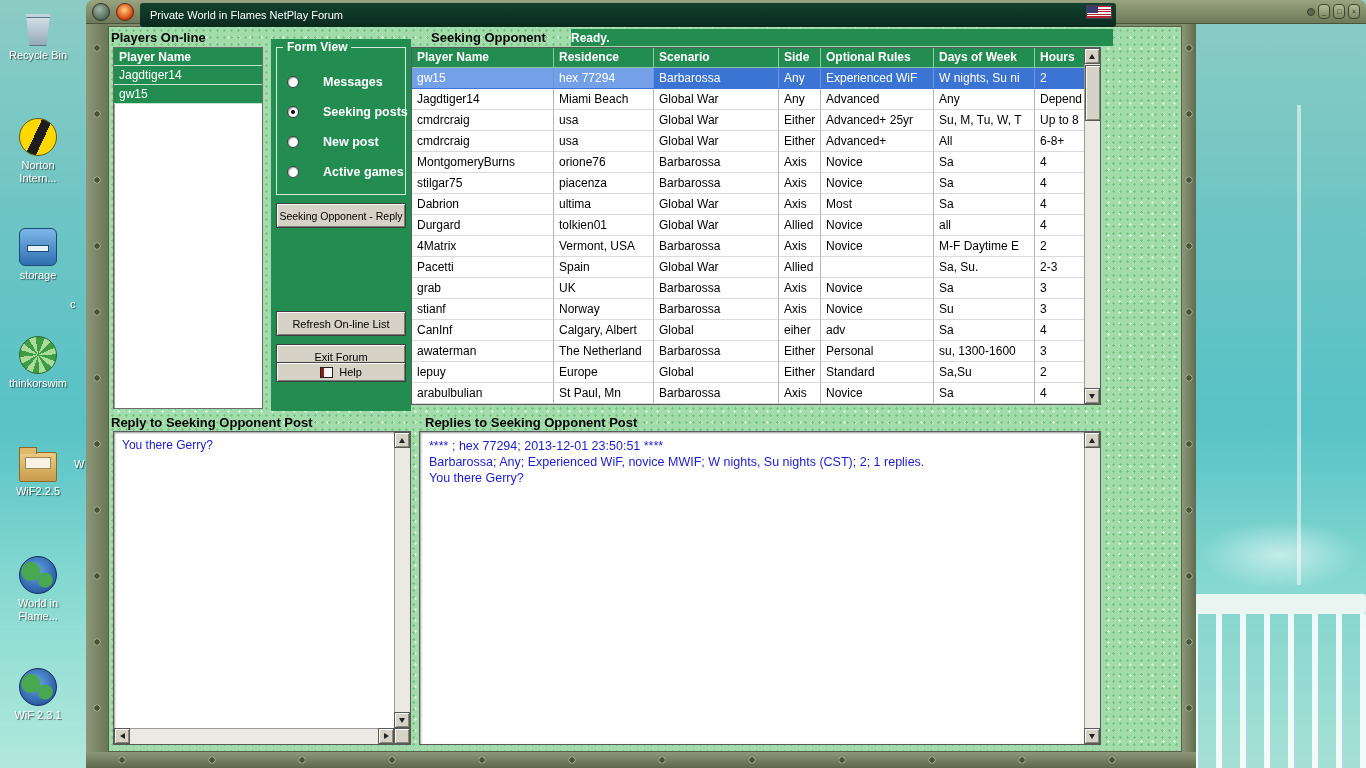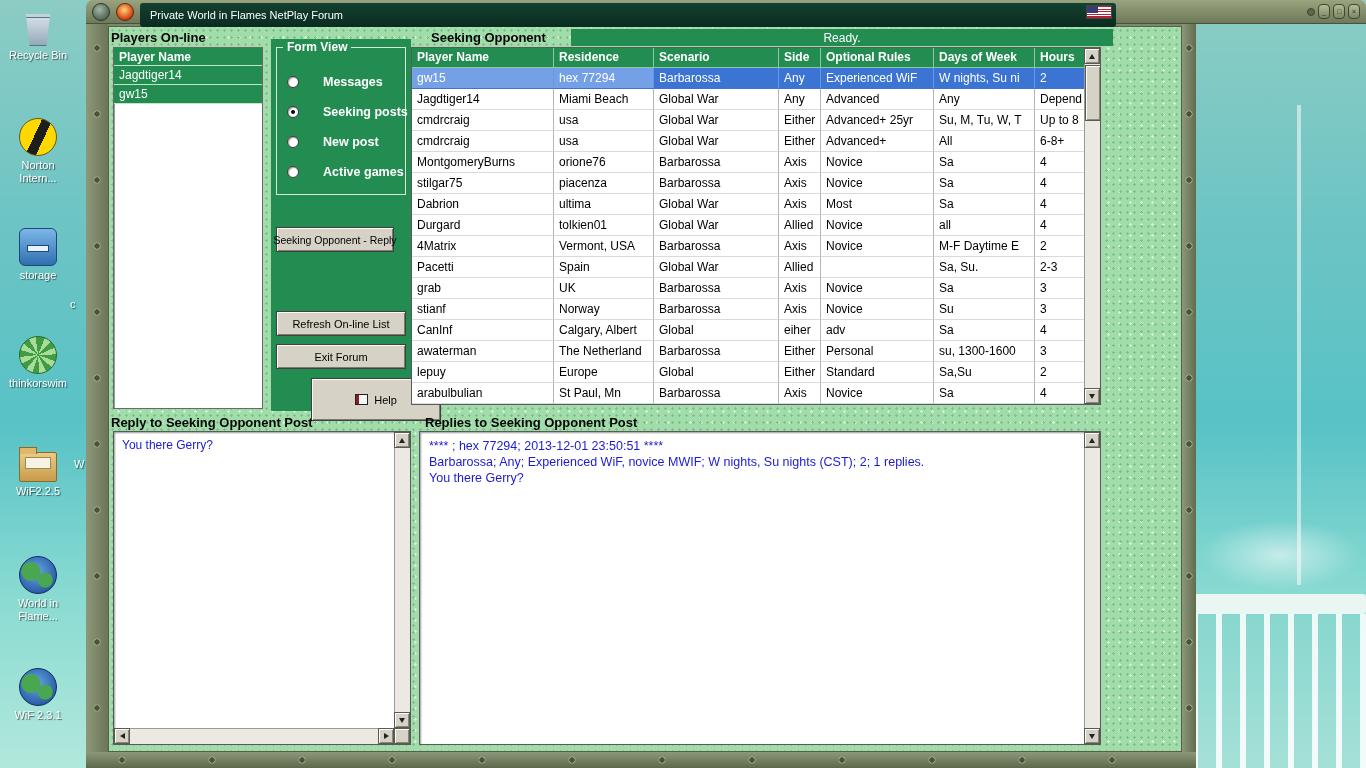--- a/index.html
+++ b/index.html
@@ -71,21 +71,21 @@
   .client{position:absolute;left:22px;top:2px;width:1074px;height:726px;border:1px solid #566048;
     background-color:#a2dcaa;
     background-image:radial-gradient(#76c487 1px,transparent 1.4px),radial-gradient(#d4f2d8 1px,transparent 1.4px);
     background-size:7px 7px,11px 11px;background-position:0 0,4px 5px;}
   .sec-heading{position:absolute;font-weight:bold;font-size:13px;color:#050505;}
   .h-players{left:2px;top:3px;}
   .h-seeking{left:322px;top:3px;}
   .h-reply{left:2px;top:388px;}
   .h-replies{left:316px;top:388px;}
   .ready-bar{position:absolute;left:462px;top:2px;width:542px;height:17px;background:#238c51;
-    color:#fff;font-weight:normal;font-size:12px;display:flex;align-items:center;justify-content:center;}
+    color:#fff;font-weight:bold;font-size:12px;display:flex;align-items:center;}
 
   
   .players-list{position:absolute;left:4px;top:20px;width:150px;height:362px;background:#fff;
     border:1px solid #6a6a6a;box-shadow:inset 1px 1px 0 #9a9a9a;overflow:hidden;}
   .pl-header{height:18px;background:#238c51;color:#fff;font-weight:bold;font-size:12px;
     padding:2px 0 0 5px;border-bottom:1px solid #bfe6cb;}
   .pl-item{height:19px;background:#238c51;color:#fff;font-size:12px;padding:2px 0 0 5px;border-bottom:1px solid #bfe6cb;}
 
   
   .mid-panel{position:absolute;left:162px;top:12px;width:140px;height:372px;background:#238c51;}
@@ -94,24 +94,24 @@
   .fv-option{position:absolute;left:10px;height:16px;display:flex;gap:24px;align-items:center;
     color:#fff;font-weight:bold;font-size:12.5px;white-space:nowrap;}
   .fv-option:nth-child(1){top:26px}.fv-option:nth-child(2){top:56px}
   .fv-option:nth-child(3){top:86px}.fv-option:nth-child(4){top:116px}
   .rdo{width:12px;height:12px;border-radius:50%;background:#fff;border:1px solid #3a3a3a;
     box-shadow:inset 1px 1px 1px #aaa;position:relative;flex:0 0 auto;}
   .fv-option.selected .rdo::after{content:'';position:absolute;left:3px;top:3px;width:4px;height:4px;border-radius:50%;background:#000;}
   .btn{position:absolute;background:#d6d2c6;border:1px solid #3f3f3f;
     box-shadow:inset 1px 1px 0 #fcfbf7,inset -1px -1px 0 #7d7a70;
     font-size:11px;color:#000;display:flex;align-items:center;justify-content:center;cursor:default;gap:6px;white-space:nowrap;}
-  .reply-btn{left:5px;top:164px;width:118px;height:25px;font-size:10.5px;margin-top:24px;}
+  .reply-btn{left:5px;top:164px;width:130px;height:25px;font-size:10.5px;}
   .refresh-btn{left:5px;top:272px;width:130px;height:25px;}
   .exit-btn{left:5px;top:305px;width:130px;height:25px;}
-  .help-btn{left:5px;top:339px;width:130px;height:43px;margin-left:35px;}
+  .help-btn{left:5px;top:323px;width:130px;height:20px;}
   .book{width:13px;height:11px;background:linear-gradient(90deg,#8b1f1f 0 30%,#f6f6f6 30%);border:1px solid #222;flex:0 0 auto;}
 
   
   .table{position:absolute;left:302px;top:20px;width:690px;height:358px;background:#fff;border:1px solid #5a5a5a;overflow:hidden;}
   .t-row{display:grid;grid-template-columns:142px 100px 125px 42px 113px 101px 51px;height:21px;width:674px;}
   .t-row.header{height:20px;background:#238c51;}
   .t-cell{font-size:12px;padding:3px 0 0 5px;white-space:nowrap;overflow:hidden;
     border-right:1px solid #b5b5b5;border-bottom:1px solid #dadada;color:#000;}
   .header .t-cell{color:#fff;font-weight:bold;border-right:1px solid #8cc9a4;border-bottom:1px solid #8cc9a4;padding-top:2px;}
   .t-row.selected .t-cell{background:#3c74d4;color:#fff;border-right-color:#6a95e0;border-bottom-color:#3c74d4;}

